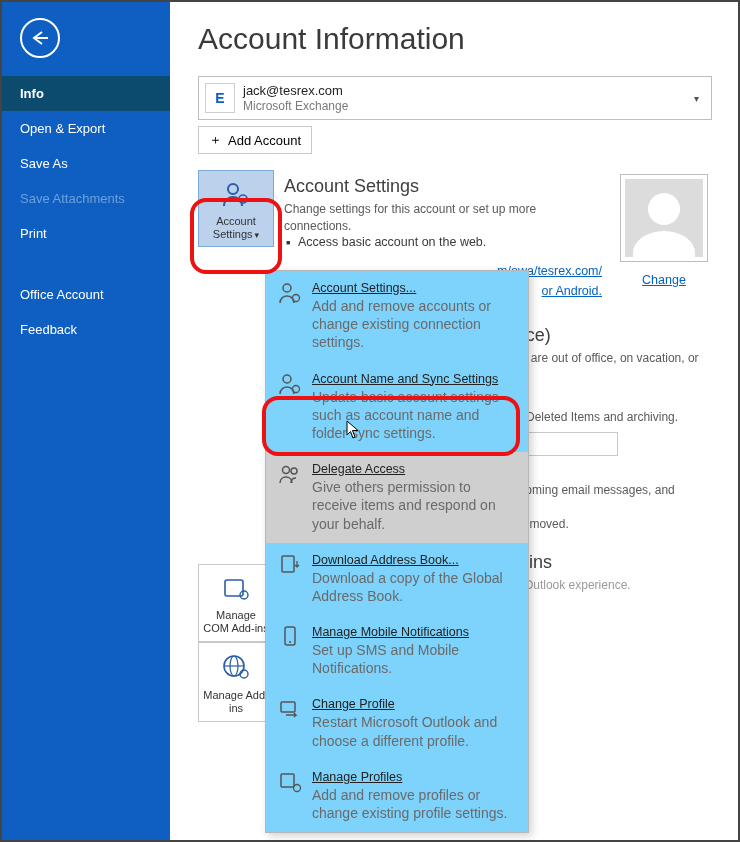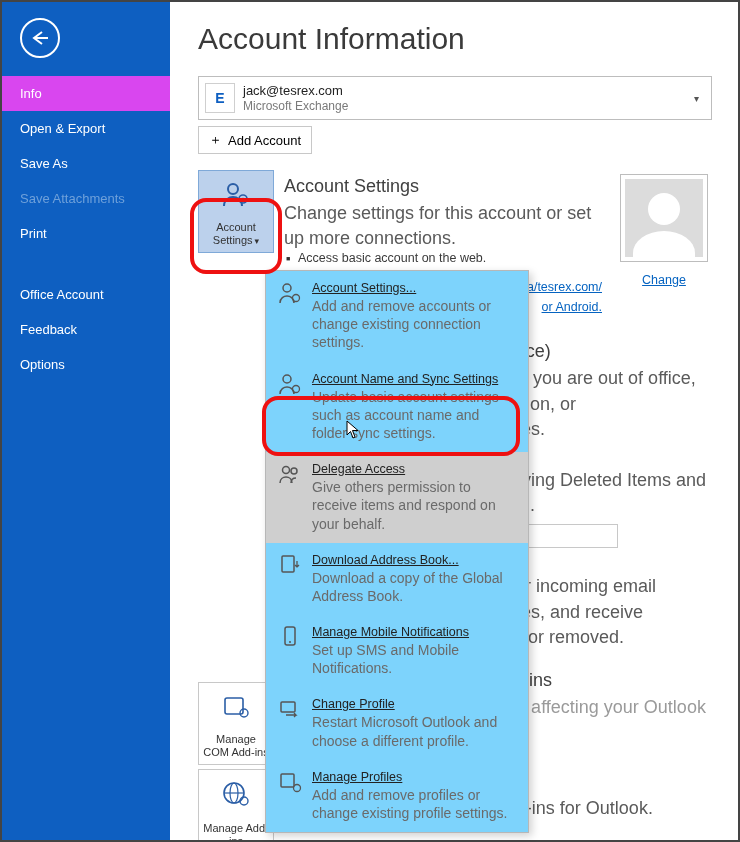--- a/index.html
+++ b/index.html
@@ -12,21 +12,21 @@
   }
   .back-circle {
     width: 40px; height: 40px; border: 2px solid #fff; border-radius: 50%;
     margin: 18px 0 18px 20px; display: flex; align-items: center; justify-content: center;
     cursor: pointer;
   }
   .back-circle svg { stroke: #fff; stroke-width: 2; fill: none; }
   .nav-item {
     padding: 10px 20px; font-size: 13px; cursor: pointer; color: #fff;
   }
-  .nav-item.selected { background: #d946ef; }
+  .nav-item.selected { background: #0c4a6e; font-weight: bold; }
   .nav-item.disabled { color: #6ea0da; cursor: default; }
   .nav-spacer { height: 26px; }
 
   
   .main {
     position: absolute; left: 170px; top: 0; right: 0; bottom: 0;
     padding: 22px 28px 0 28px; background: #fff;
   }
   h1 { font-weight: 300; font-size: 30px; color: #3a3a3a; margin-bottom: 20px; }
 
@@ -50,33 +50,33 @@
     border: 1px solid #c8c8c8; padding: 4px 10px; font-size: 13px;
     background: #fff; cursor: pointer; margin-bottom: 14px;
   }
 
   
   .section { position: relative; padding: 8px 0 18px 0; min-height: 60px; }
   .section-body {
     margin-left: 86px; position: relative;
   }
   .section h2 { font-size: 18px; font-weight: 400; color: #404040; margin-bottom: 4px; }
-  .section p  { font-size: 18px; color: #5a5a5a; line-height: 1.4; }
+  .section p  { font-size: 12px; color: #5a5a5a; line-height: 1.4; }
   .bullet-line { font-size: 12.5px; color: #3a3a3a; padding-left: 14px; position:relative; }
   .bullet-line::before { content:"■"; font-size:7px; position:absolute; left:2px; top:4px; color:#333; }
   .section .link { color: #0563c1; text-decoration: underline; font-size: 12.5px; }
 
   
   .tile {
     position: absolute; left: 0; width: 76px;
     border: 1px solid #c8c8c8; background: #fff; text-align: center;
     padding: 10px 4px 6px; cursor: pointer;
   }
   .tile.active { background: #bcd1ec; border-color:#7fa9d8; }
-  .tile .tile-label { font-size: 11px; color: #333; margin-top: 14px; line-height: 1.15; }
+  .tile .tile-label { font-size: 11px; color: #333; margin-top: 8px; line-height: 1.15; }
   .tile svg { display:block; margin: 0 auto; }
   .tile .caret { font-size: 9px; margin-left: 2px; }
 
   
   .red-annot {
     position: absolute; border: 4px solid #e11; border-radius: 16px;
     pointer-events: none; z-index: 50;
   }
 
   
@@ -137,21 +137,20 @@
     </svg>
   </div>
   <div class="nav-item selected">Info</div>
   <div class="nav-item">Open &amp; Export</div>
   <div class="nav-item">Save As</div>
   <div class="nav-item disabled">Save Attachments</div>
   <div class="nav-item">Print</div>
   <div class="nav-spacer"></div>
   <div class="nav-item">Office Account</div>
   <div class="nav-item">Feedback</div>
-  <div class="nav-item">Options</div>
 </div>
 
 <div class="main">
   <h1>Account Information</h1>
 
   
   <div class="account-box">
     <div class="exchange-icon">E</div>
     <div class="account-texts">
       <div class="account-email">jack@tesrex.com</div>

